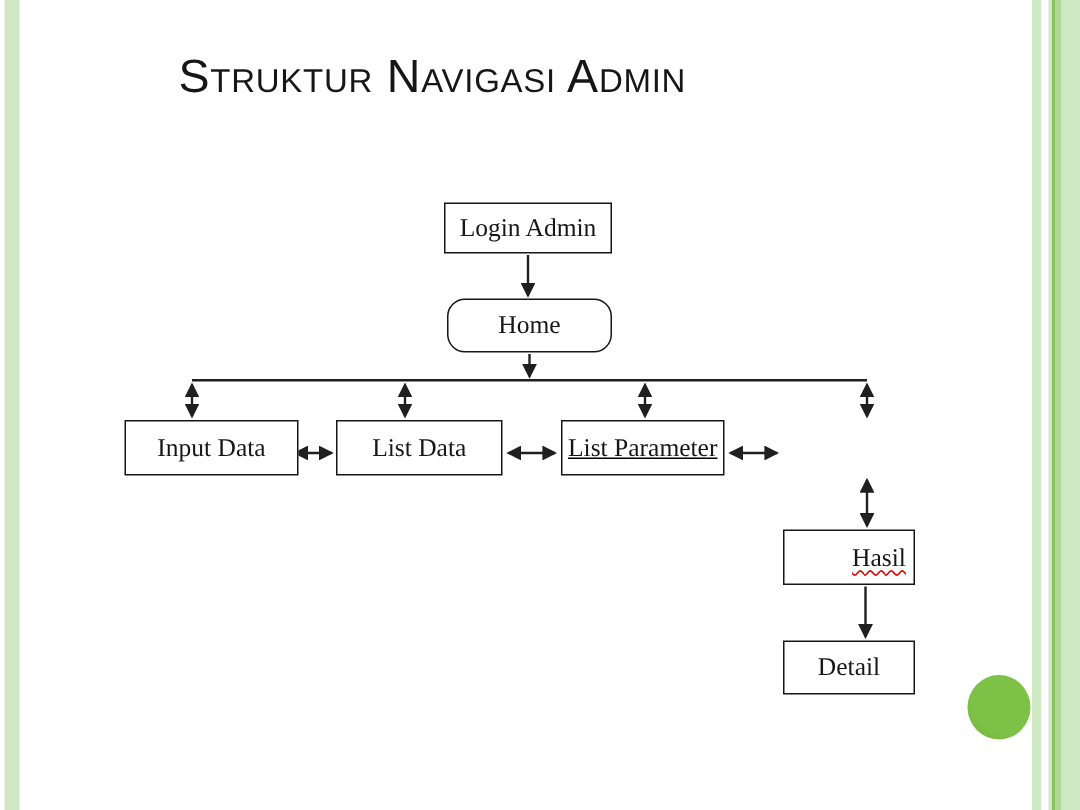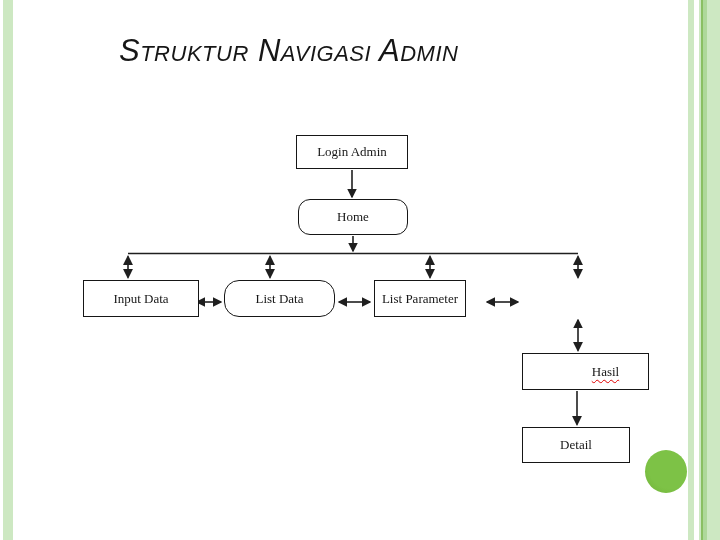--- a/index.html
+++ b/index.html
@@ -36,40 +36,39 @@
       var(--color-circle-green, #7dc246) 60%,
       var(--color-circle-green-dark, #6fb236) 100%);
   }
   
   .title {
     position: absolute; left: 119px; top: 33px; margin: 0;
     font-size: 31px; font-weight: 400; letter-spacing: 0.5px;
     font-variant: small-caps;
     color: var(--color-text, #161616);
     white-space: nowrap;
-    font-style: italic;
   }
   
   .connectors {
     position: absolute; left: 0; top: 0; width: 720px; height: 540px;
     pointer-events: none;
   }
   .connectors line { stroke: var(--color-line, #1f1f1f); stroke-width: 1.6; }
   .connectors .arrowhead { fill: var(--color-line, #1f1f1f); }
   
   .node {
     position: absolute;
     box-sizing: border-box;
     background: #ffffff;
     border: 1.5px solid var(--color-box-border, #161616);
     display: flex; align-items: center; justify-content: center;
   }
   .node .label {
     font-family: "Liberation Serif", serif;
-    font-size: 13px;
+    font-size: 17px;
     color: var(--color-text, #131313);
     white-space: nowrap;
   }
   .node .label.spellcheck {
     text-decoration: underline wavy var(--color-misspell-underline, #e00000);
     text-decoration-thickness: 1px;
     text-underline-offset: 3px;
   }
 </style>
 </head>
@@ -116,30 +115,30 @@
   </div>
 
   <div class="node" style="left:298px; top:199px; width:110px; height:36px;border-radius:12px;">
     <span class="label">Home</span>
   </div>
 
   <div class="node" style="left:83px; top:280px; width:116px; height:37px;">
     <span class="label">Input Data</span>
   </div>
 
-  <div class="node" style="left:224px; top:280px; width:111px; height:37px;border-radius:15px;">
+  <div class="node" style="left:224px; top:280px; width:111px; height:37px;">
     <span class="label">List Data</span>
   </div>
 
-  <div class="node" style="left:374px; top:280px; width:92px; height:37px;">
+  <div class="node" style="left:374px; top:280px; width:109px; height:37px;text-decoration:underline;">
     <span class="label">List Parameter</span>
   </div>
 
 
-  <div class="node" style="left:522px; top:353px; width:127px; height:37px;padding-left:40px;">
+  <div class="node" style="left:522px; top:353px; width:88px; height:37px;padding-left:40px;">
     <span class="label spellcheck">Hasil</span>
   </div>
 
-  <div class="node" style="left:522px; top:427px; width:108px; height:36px;text-align:center;">
+  <div class="node" style="left:522px; top:427px; width:88px; height:36px;text-align:center;">
     <span class="label">Detail</span>
   </div>
 
 </div>
 
 </body></html>

